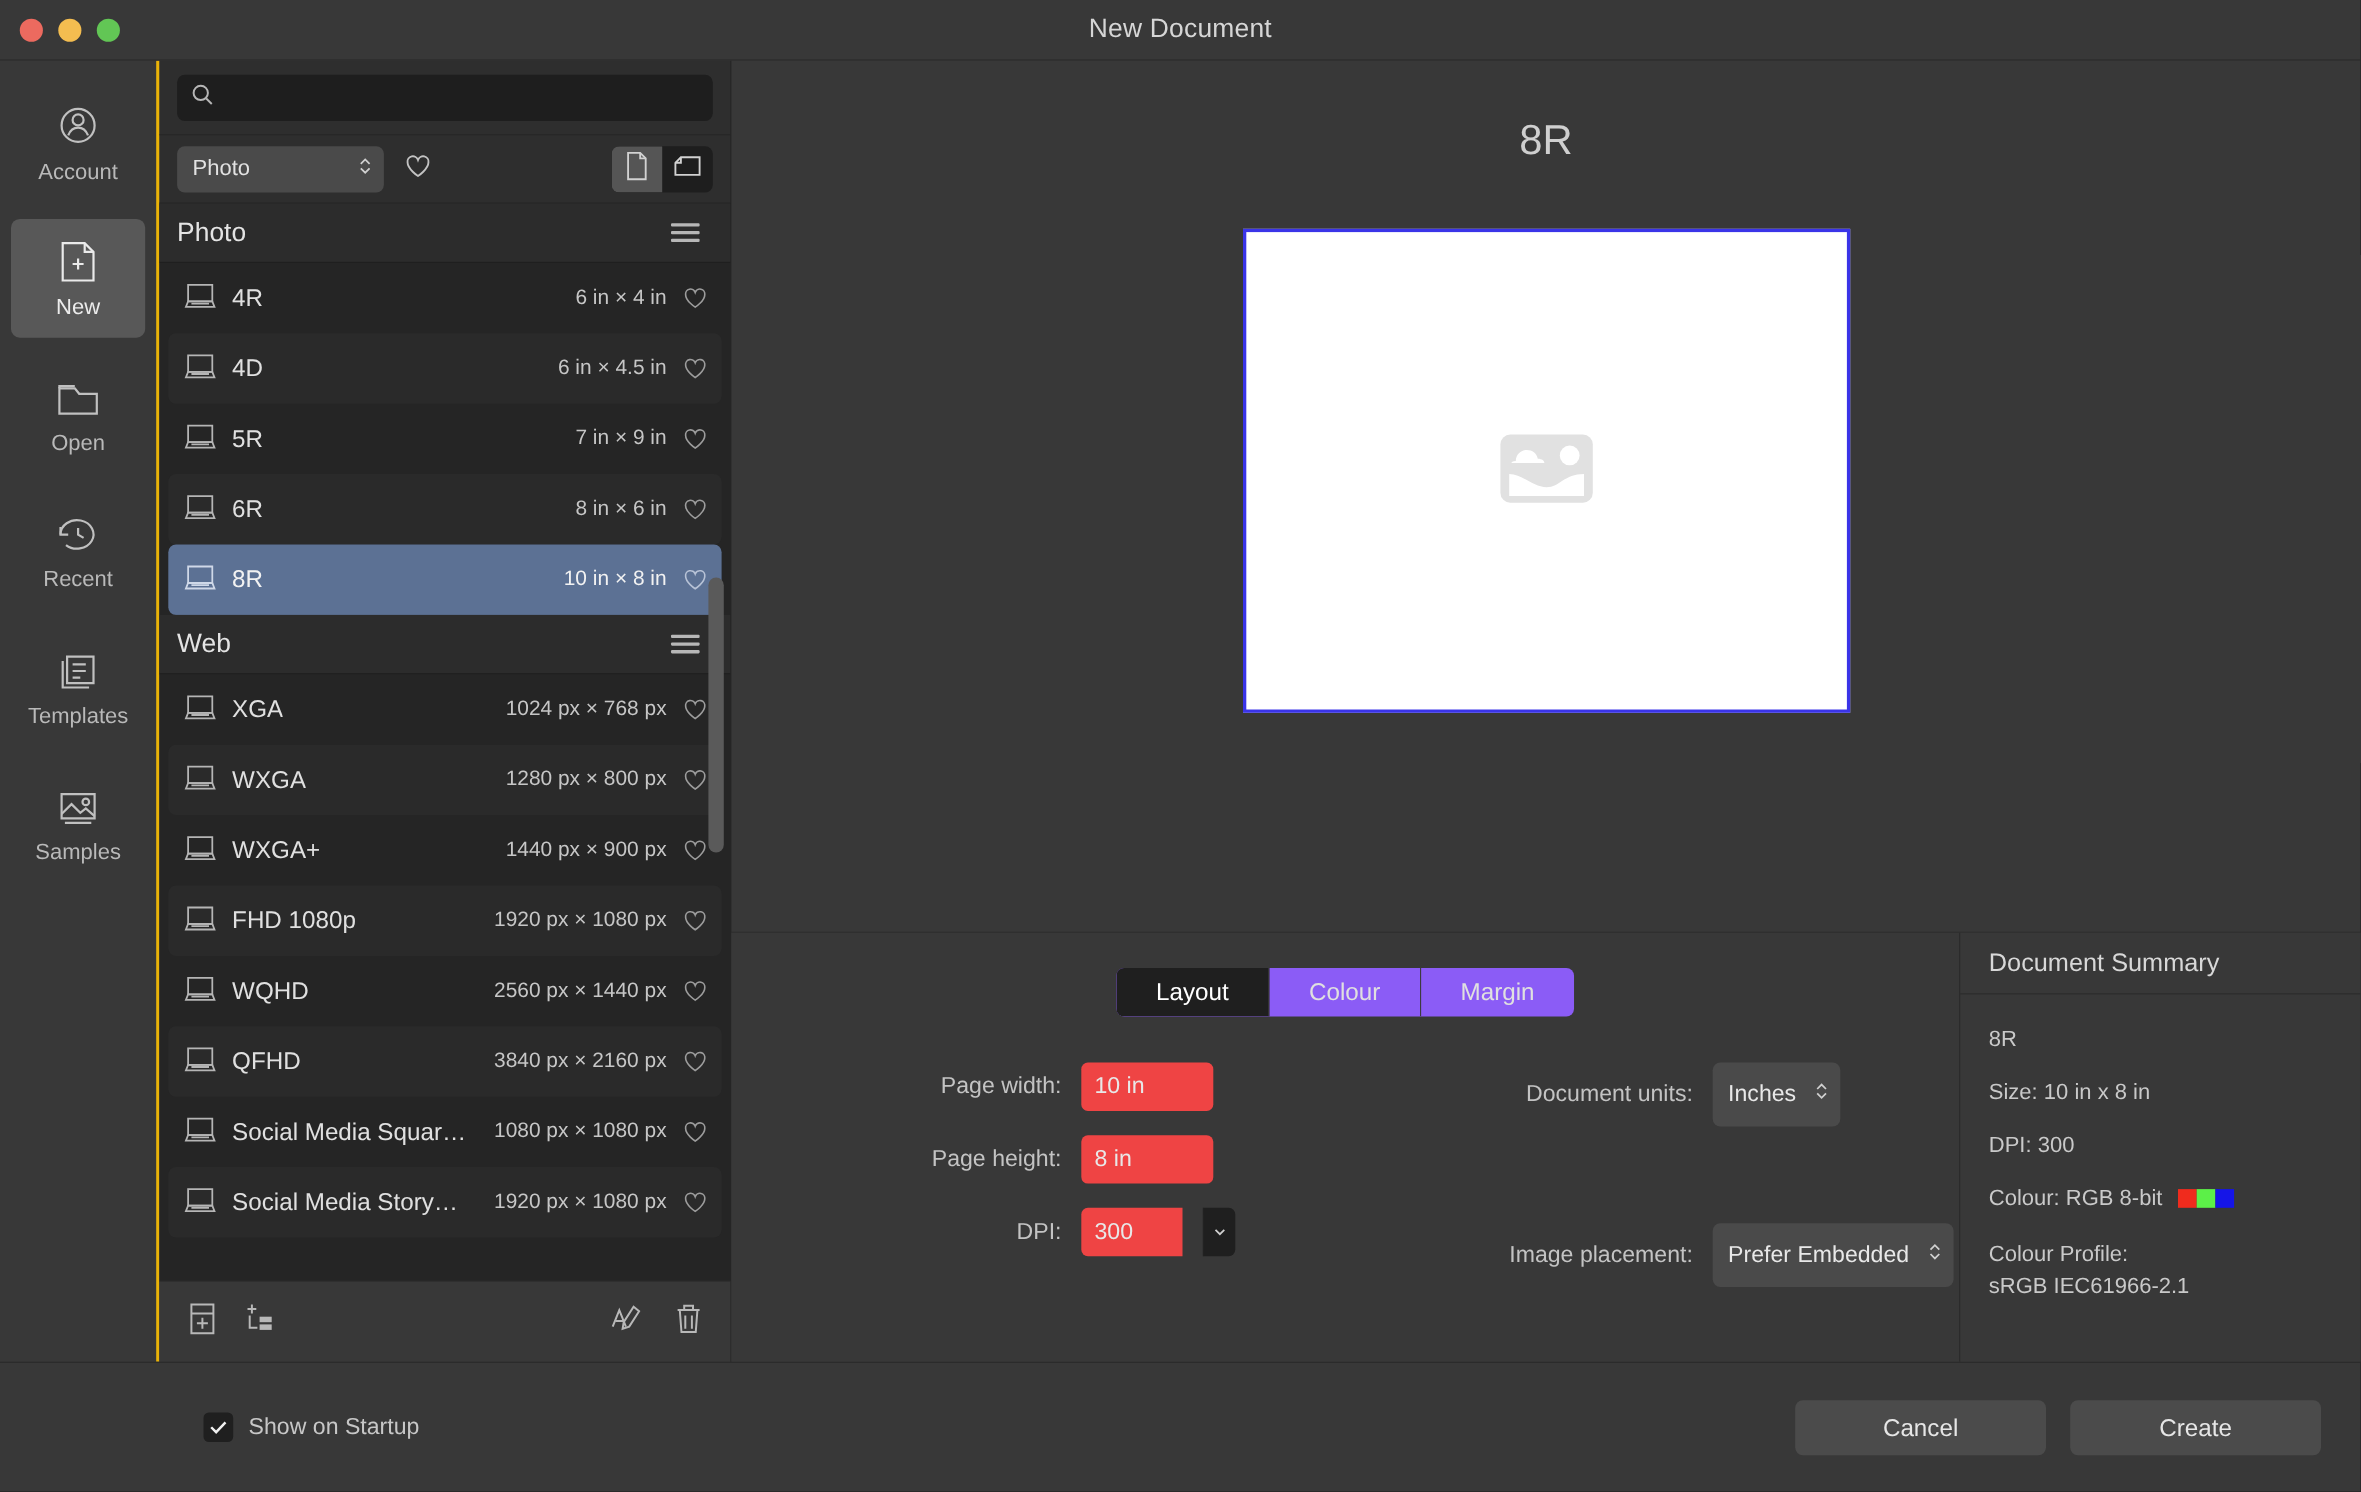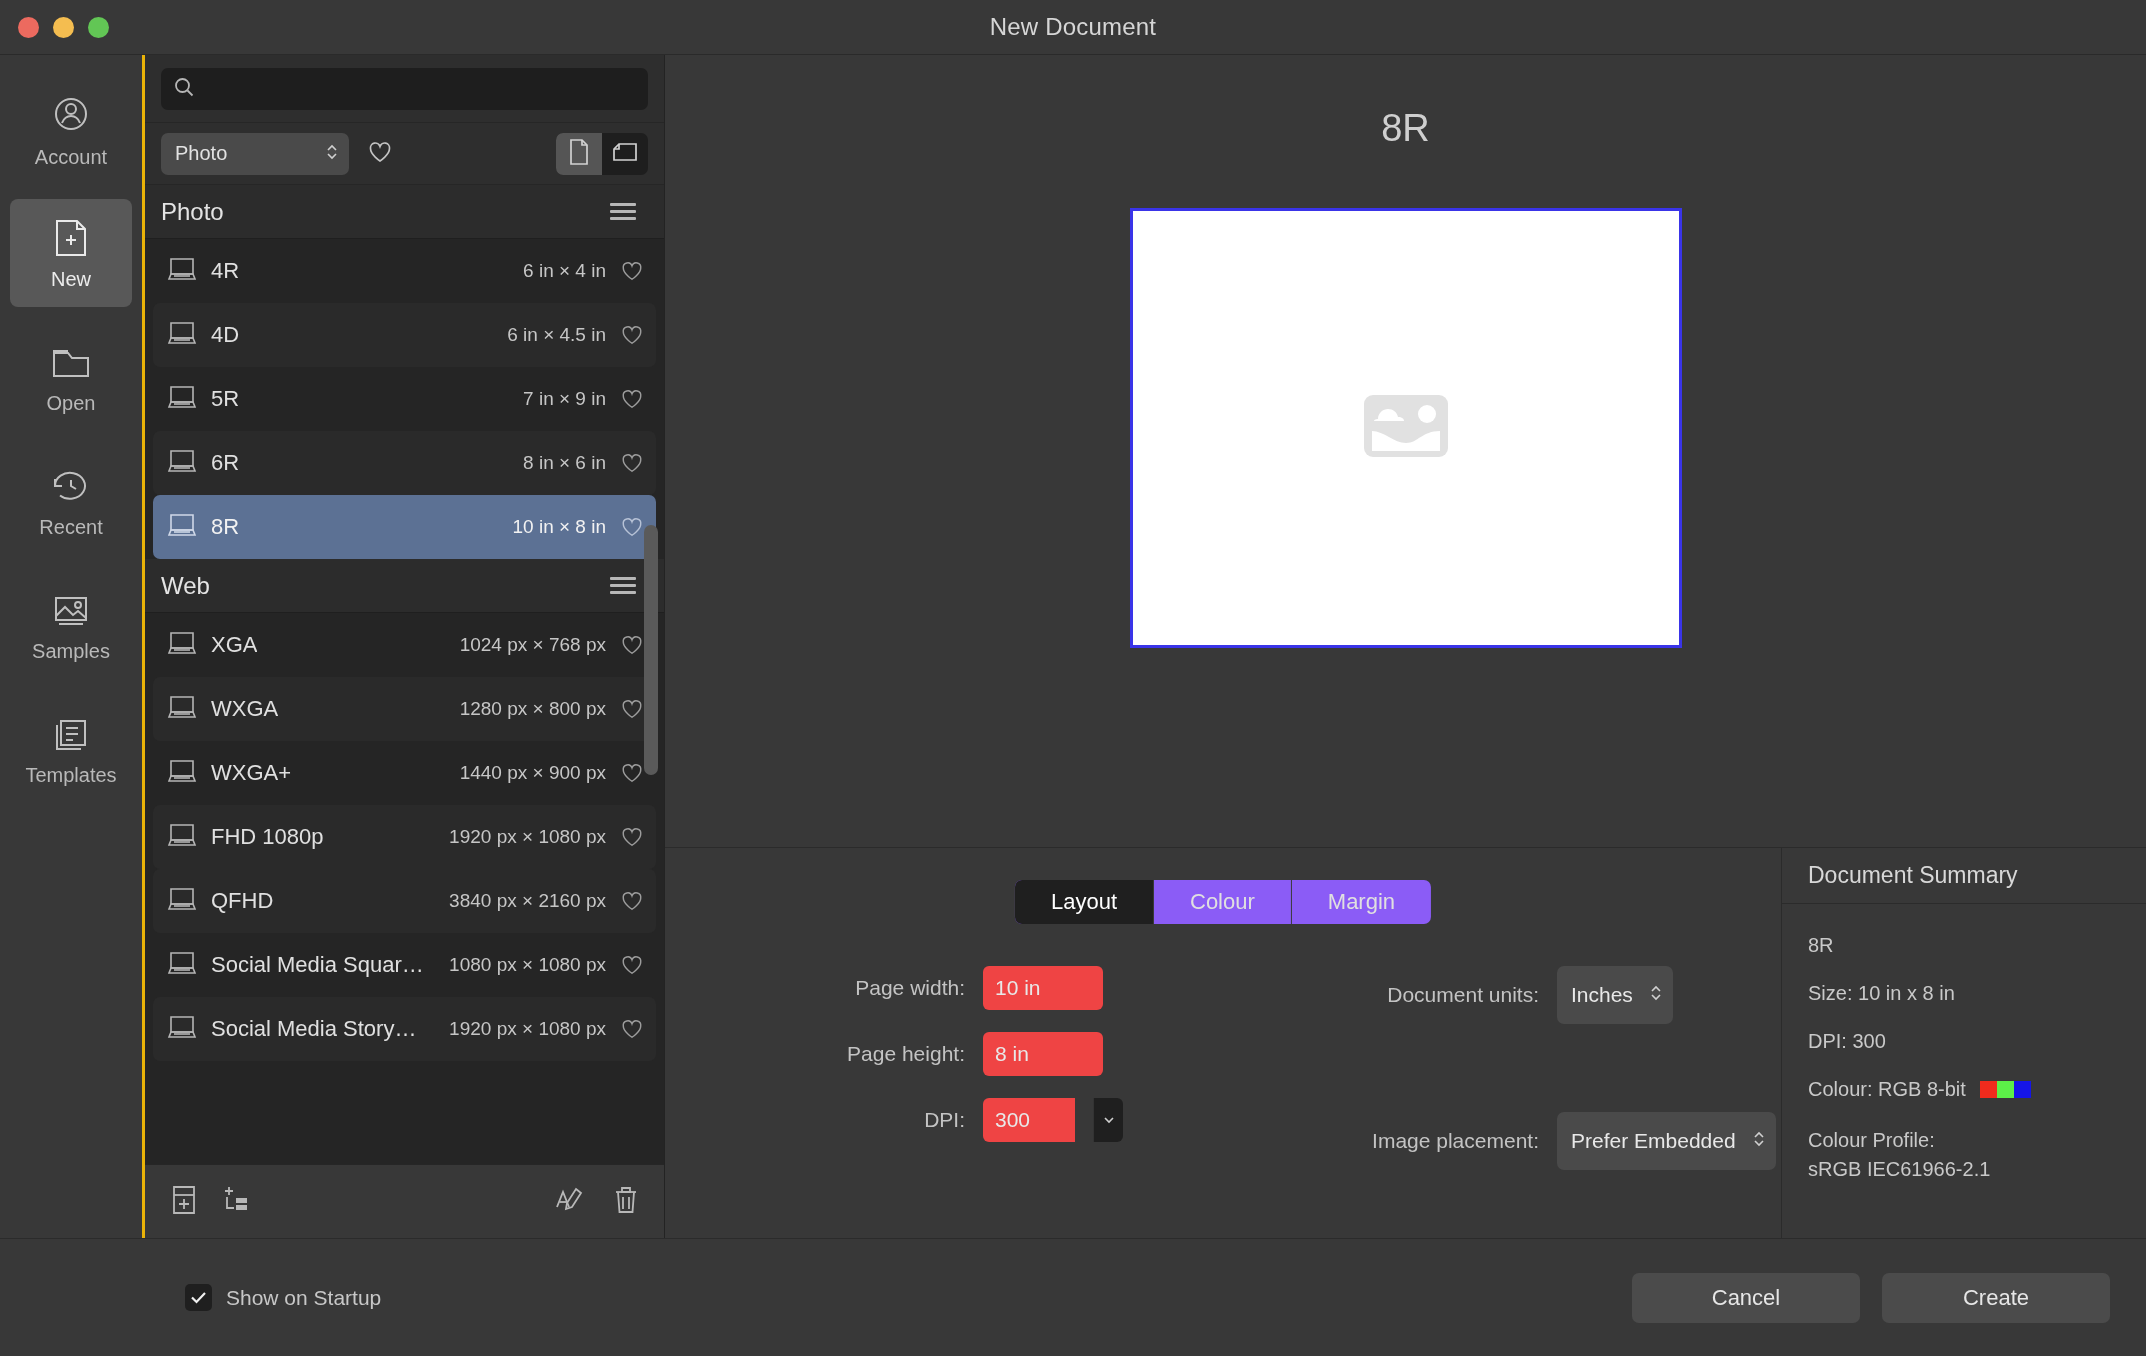--- a/index.html
+++ b/index.html
@@ -305,39 +305,39 @@
             <path d="M8 22a15 13 0 1 1 5 9.5"></path>
               <path d="M8 15v7h7"></path>
             <path d="M24 16v6l5 3"></path>
           </svg>
         </span>
         <span class="ri-label">Recent</span>
       </div>
 
       <div class="rail-item">
         <span>
+          <svg width="46" height="44" viewBox="0 0 46 44" fill="none" stroke="#c0c0c0" stroke-width="2">
+            <path d="M13 9h24v24H13z"></path>
+              <path d="M9 13v24h24"></path>
+            <path d="M18 16h12M18 22h12M18 28h7"></path>
+          </svg>
+        </span>
+        <span class="ri-label">Templates</span>
+      </div>
+
+      <div class="rail-item">
+        <span>
           <svg width="48" height="44" viewBox="0 0 48 44" fill="none" stroke="#c0c0c0" stroke-width="2">
             <path d="M9 10h30v22H9z"></path>
               <circle cx="31" cy="17" r="3"></circle>
             <path d="M9 28l9-9 8 8 5-4 8 7"></path>
               <path d="M12 36h24"></path>
           </svg>
         </span>
         <span class="ri-label">Samples</span>
-      </div>
-
-      <div class="rail-item">
-        <span>
-          <svg width="46" height="44" viewBox="0 0 46 44" fill="none" stroke="#c0c0c0" stroke-width="2">
-            <path d="M13 9h24v24H13z"></path>
-              <path d="M9 13v24h24"></path>
-            <path d="M18 16h12M18 22h12M18 28h7"></path>
-          </svg>
-        </span>
-        <span class="ri-label">Templates</span>
       </div>
     </div>
 
     <div class="listpanel">
 
       <div class="search-wrap">
         <div class="search-box">
           <span>
             <svg width="22" height="22" viewBox="0 0 22 22" fill="none" stroke="#b6b6b6" stroke-width="1.8">
               <circle cx="9.5" cy="9.5" r="6.5"></circle>
@@ -514,20 +514,34 @@
               </span>
             </div>
             <div class="row alt">
               <span><svg width="30" height="28" viewBox="0 0 30 28" fill="none" stroke="#b5b5b5" stroke-width="1.6">
                   <path d="M4 4h22v15H4z"></path>
                   <path d="M2 24h26l-2-5H4z"></path>
                   <path d="M7 21h16"></path>
                 </svg></span>
               <span class="r-name">FHD 1080p</span>
               <span class="r-dim">1920 px × 1080 px</span>
+              <span class="r-heart">
+                <svg width="24" height="22" viewBox="0 0 26 24" fill="none" stroke="#9c9c9c" stroke-width="1.6">
+                  <path d="M13 21S3.5 14.8 3.5 8.6A4.9 4.9 0 0 1 13 6.4a4.9 4.9 0 0 1 9.5 2.2C22.5 14.8 13 21 13 21z"></path>
+                </svg>
+              </span>
+            </div>
+            <div class="row">
+              <span><svg width="30" height="28" viewBox="0 0 30 28" fill="none" stroke="#b5b5b5" stroke-width="1.6">
+                  <path d="M4 4h22v15H4z"></path>
+                  <path d="M2 24h26l-2-5H4z"></path>
+                  <path d="M7 21h16"></path>
+                </svg></span>
+              <span class="r-name">WQHD</span>
+              <span class="r-dim">2560 px × 1440 px</span>
               <span class="r-heart">
                 <svg width="24" height="22" viewBox="0 0 26 24" fill="none" stroke="#9c9c9c" stroke-width="1.6">
                   <path d="M13 21S3.5 14.8 3.5 8.6A4.9 4.9 0 0 1 13 6.4a4.9 4.9 0 0 1 9.5 2.2C22.5 14.8 13 21 13 21z"></path>
                 </svg>
               </span>
             </div>
             <div class="row alt">
               <span><svg width="30" height="28" viewBox="0 0 30 28" fill="none" stroke="#b5b5b5" stroke-width="1.6">
                   <path d="M4 4h22v15H4z"></path>
                   <path d="M2 24h26l-2-5H4z"></path>

